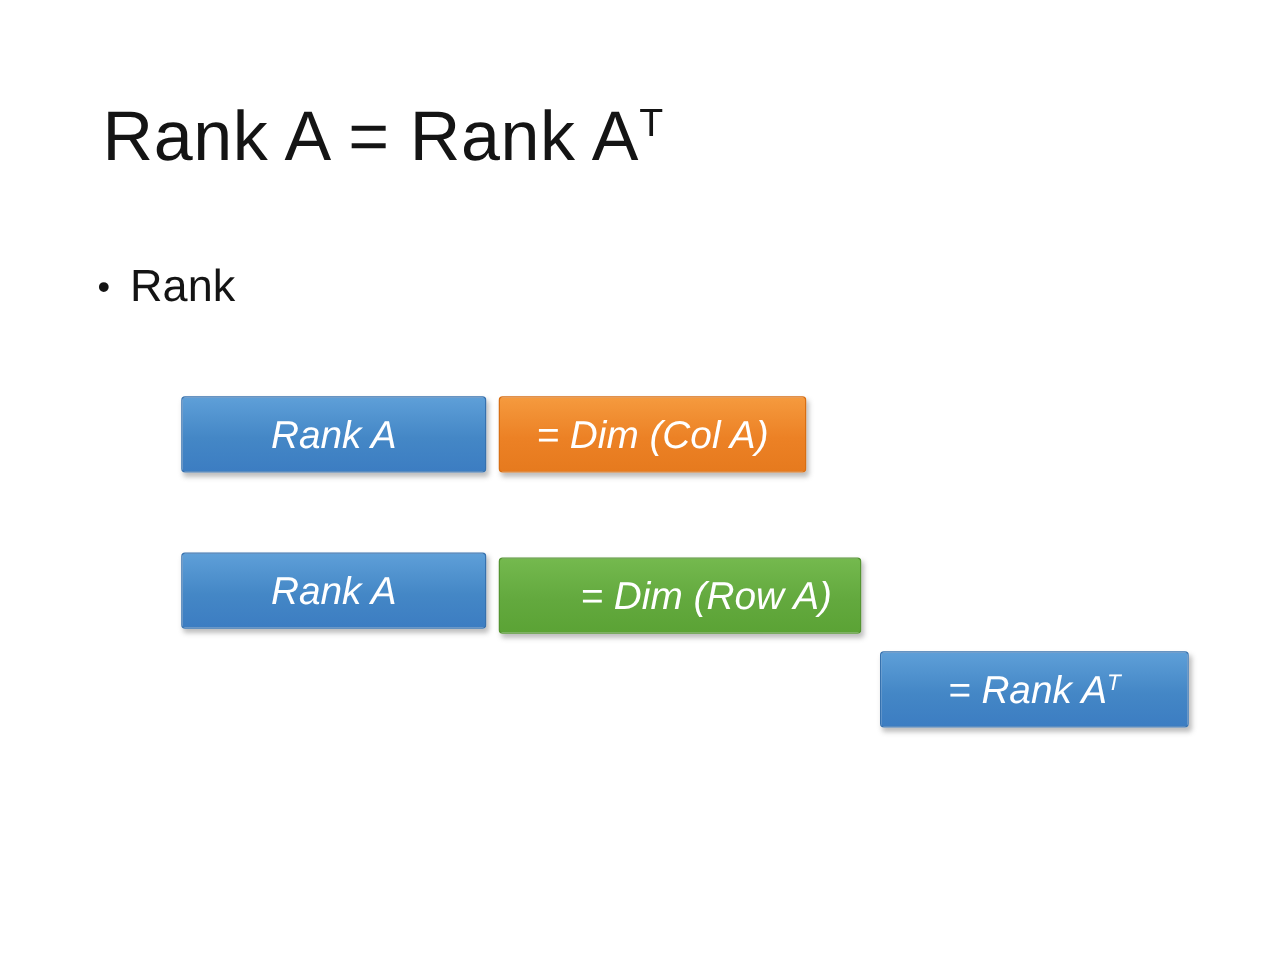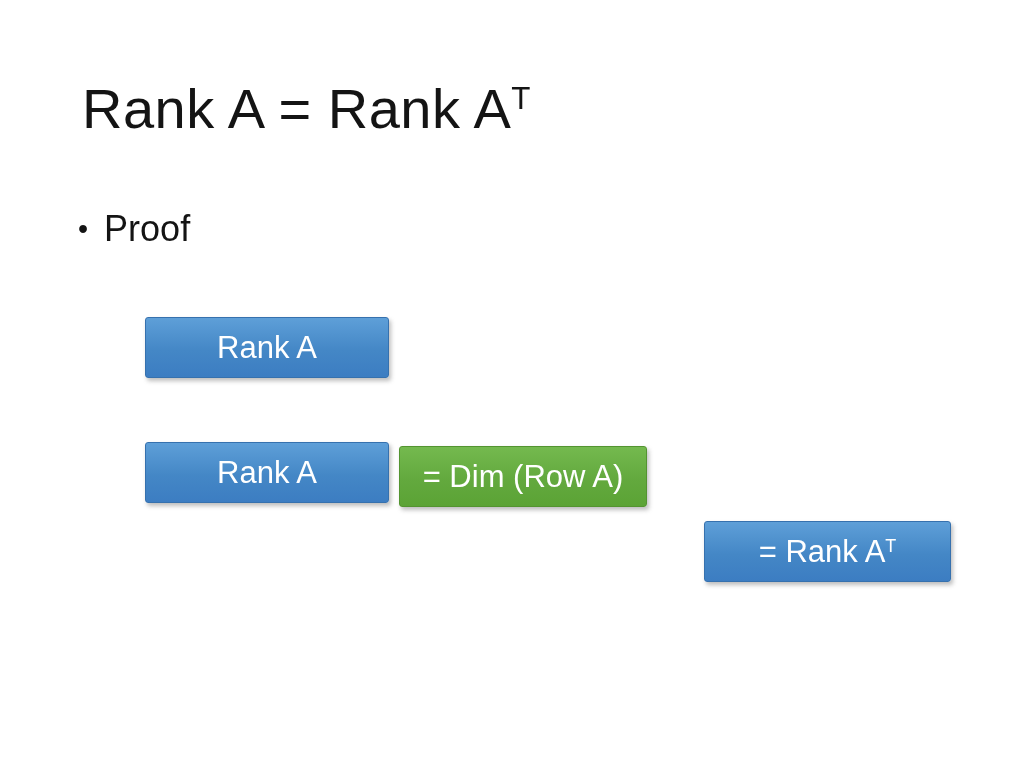--- a/index.html
+++ b/index.html
@@ -46,60 +46,65 @@
   .box {
     position: absolute;
     display: flex;
     align-items: center;
     justify-content: center;
     color: #ffffff;
     font-size: 31px;
     border-radius: 3px;
     box-shadow: 2px 3px 4px rgba(110,110,110,0.45);
     white-space: nowrap;
+    font-style: italic;
   }
   .box .sup {
     font-size: 0.58em;
     vertical-align: 0.55em;
   }
   .box.blue {
     background: linear-gradient(to bottom, #5e9fd8 0%, #4487c6 55%, #3c7dc2 100%);
     border: 1px solid #3671ae;
   }
   .box.orange {
     background: linear-gradient(to bottom, #f59a3e 0%, #ec8125 55%, #e67a1e 100%);
     border: 1px solid #d86e12;
   }
   .box.green {
     background: linear-gradient(to bottom, #74b94e 0%, #63a93e 55%, #5ba335 100%);
     border: 1px solid #539430;
+    padding-left: 42px;
   }
   .box.yellow {
     background: linear-gradient(to bottom, #ffd54a 0%, #fcc203 55%, #f6ba05 100%);
     border: 1px solid #e2a800;
   }
 </style>
 </head>
 <body>
 
 <div class="slide">
 
   <div class="slide-title">
     <span>Rank A = Rank A</span><span class="sup">T</span>
   </div>
 
   <div class="bullet-line">
     <span class="bullet-marker">•</span>
-    <span>Proof</span>
+    <span>Rank</span>
   </div>
 
   <div class="box blue" style="left:145px; top:317px; width:242px; height:59px;">
     <span><span>Rank A</span><span class="sup"></span><span></span></span>
   </div>
 
+  <div class="box orange" style="left:399px; top:317px; width:244px; height:59px;">
+    <span><span>= Dim (Col A)</span><span class="sup"></span><span></span></span>
+  </div>
 
   <div class="box blue" style="left:145px; top:442px; width:242px; height:59px;">
     <span><span>Rank A</span><span class="sup"></span><span></span></span>
   </div>
 
   <div class="box green" style="left:399px; top:446px; width:246px; height:59px;">
     <span><span>= Dim (Row A)</span><span class="sup"></span><span></span></span>
   </div>
 
 

